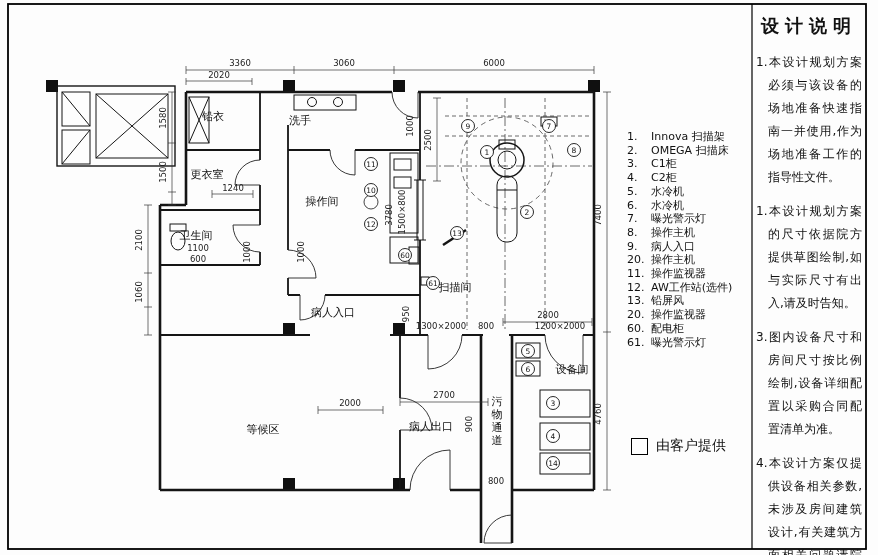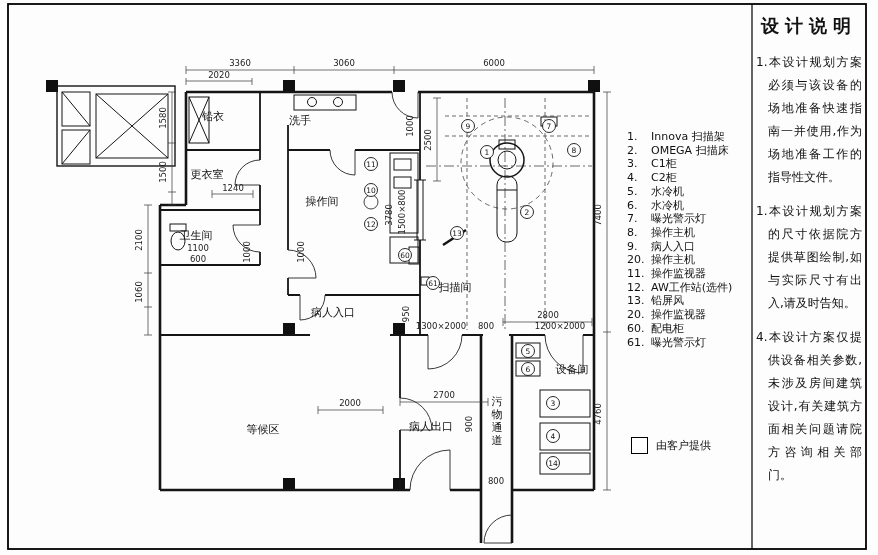--- a/index.html
+++ b/index.html
@@ -10,21 +10,21 @@
   }
   svg{position:absolute;left:0;top:0;}
   
   .room-label{font-size:11px;text-anchor:middle;fill:#111;font-family:"DejaVu Sans",sans-serif;}
   .dim{font-size:8.5px;text-anchor:middle;fill:#222;font-family:"DejaVu Sans",sans-serif;}
   .mnum{font-size:7.5px;text-anchor:middle;fill:#111;font-family:"DejaVu Sans",sans-serif;}
   
   .legend{position:absolute;left:627px;top:130px;font-size:11px;line-height:13.7px;color:#111;}
   .legend-row{display:flex;white-space:nowrap;}
   .l-num{width:24px;flex:none;}
-  .client-note{position:absolute;left:631px;top:437px;display:flex;align-items:center;gap:8px;font-size:11px;color:#111;}
+  .client-note{position:absolute;left:631px;top:437px;display:flex;align-items:center;gap:8px;font-size:14px;color:#111;}
   .client-box{width:15px;height:15px;border:1.3px solid #000;display:inline-block;background:#fff;}
   
   .notes-panel{position:absolute;left:756px;top:10px;width:106px;color:#111;}
   .notes-title{font-size:18px;font-weight:bold;letter-spacing:6px;text-align:center;white-space:nowrap;margin:4px 0 13px 0;}
   .note{font-size:12px;line-height:23px;margin:0 0 11px 0;padding-left:12px;text-indent:-12px;text-align:justify;}
 </style>
 </head>
 <body>
 
 <svg width="878" height="555" viewBox="0 0 878 555">
@@ -334,15 +334,16 @@
 <div class="client-note">
   <span class="client-box"></span>
   <span>由客户提供</span>
 </div>
 
 <div class="notes-panel">
   <div class="notes-title">设计说明</div>
   <div id="notes-list">
       <p class="note">1.本设计规划方案必须与该设备的场地准备快速指南一并使用,作为场地准备工作的指导性文件。</p>
       <p class="note">1.本设计规划方案的尺寸依据院方提供草图绘制,如与实际尺寸有出入,请及时告知。</p>
+      <p class="note">3.图内设备尺寸和房间尺寸按比例绘制,设备详细配置以采购合同配置清单为准。</p>
       <p class="note">4.本设计方案仅提供设备相关参数,未涉及房间建筑设计,有关建筑方面相关问题请院方咨询相关部门。</p>
     </div>
 </div>
 
 </body></html>

